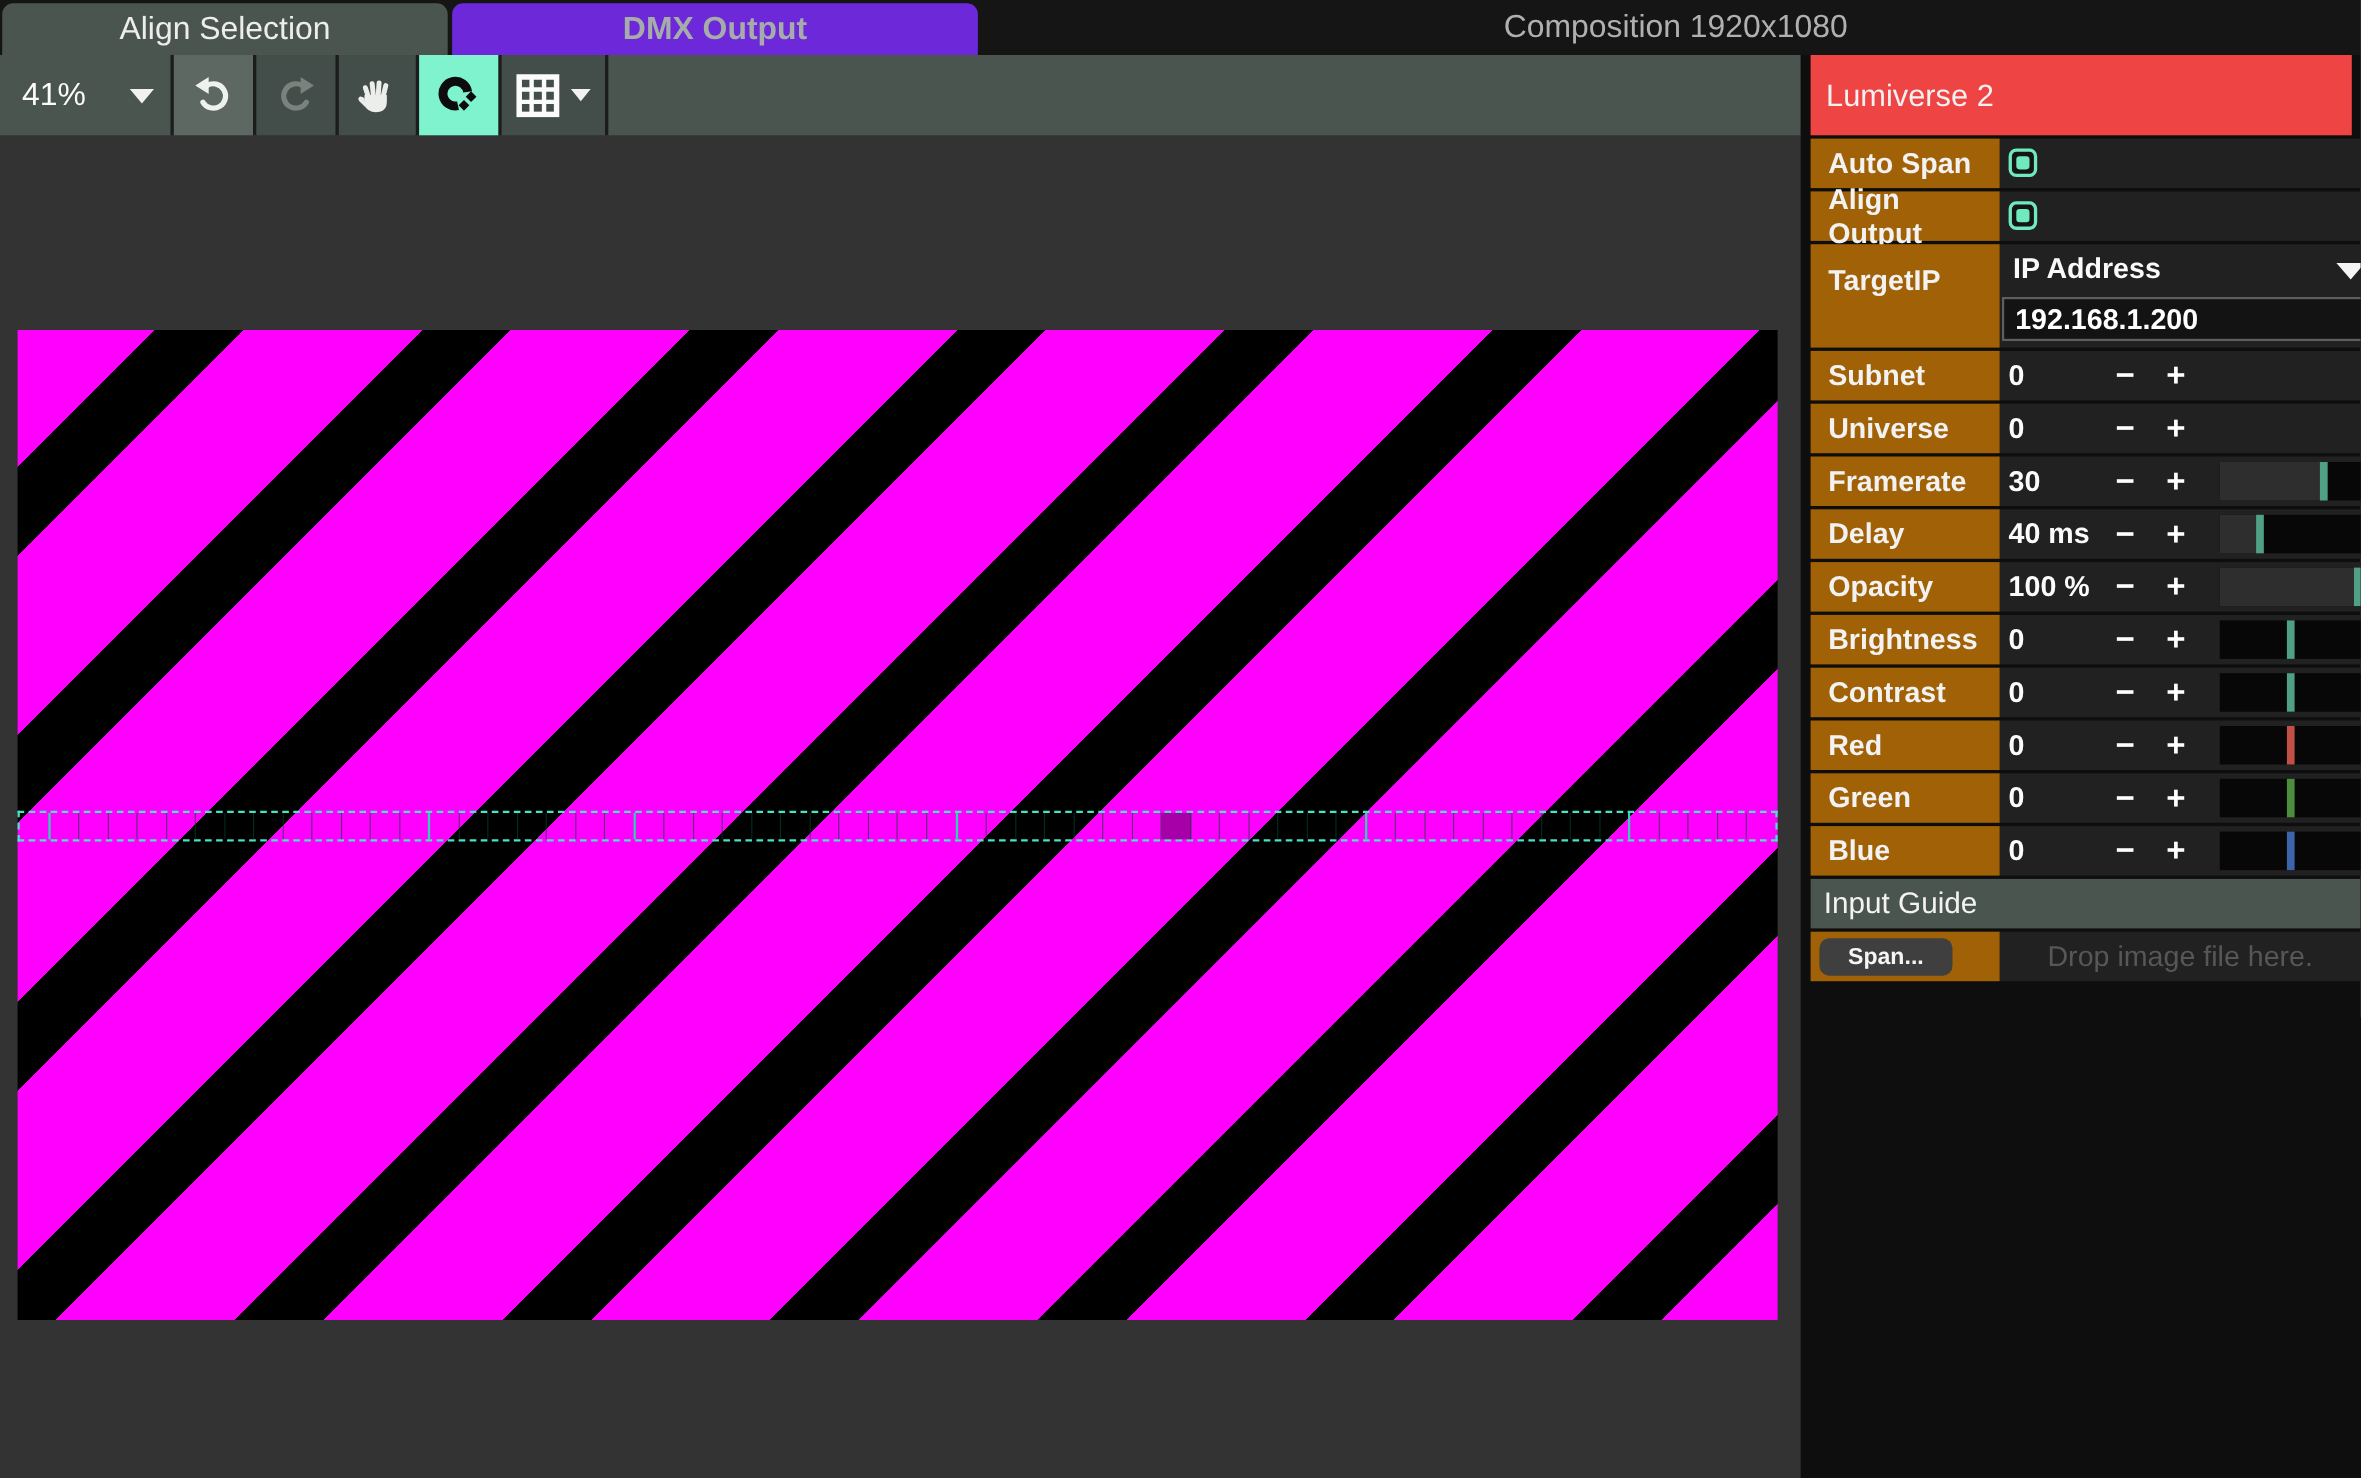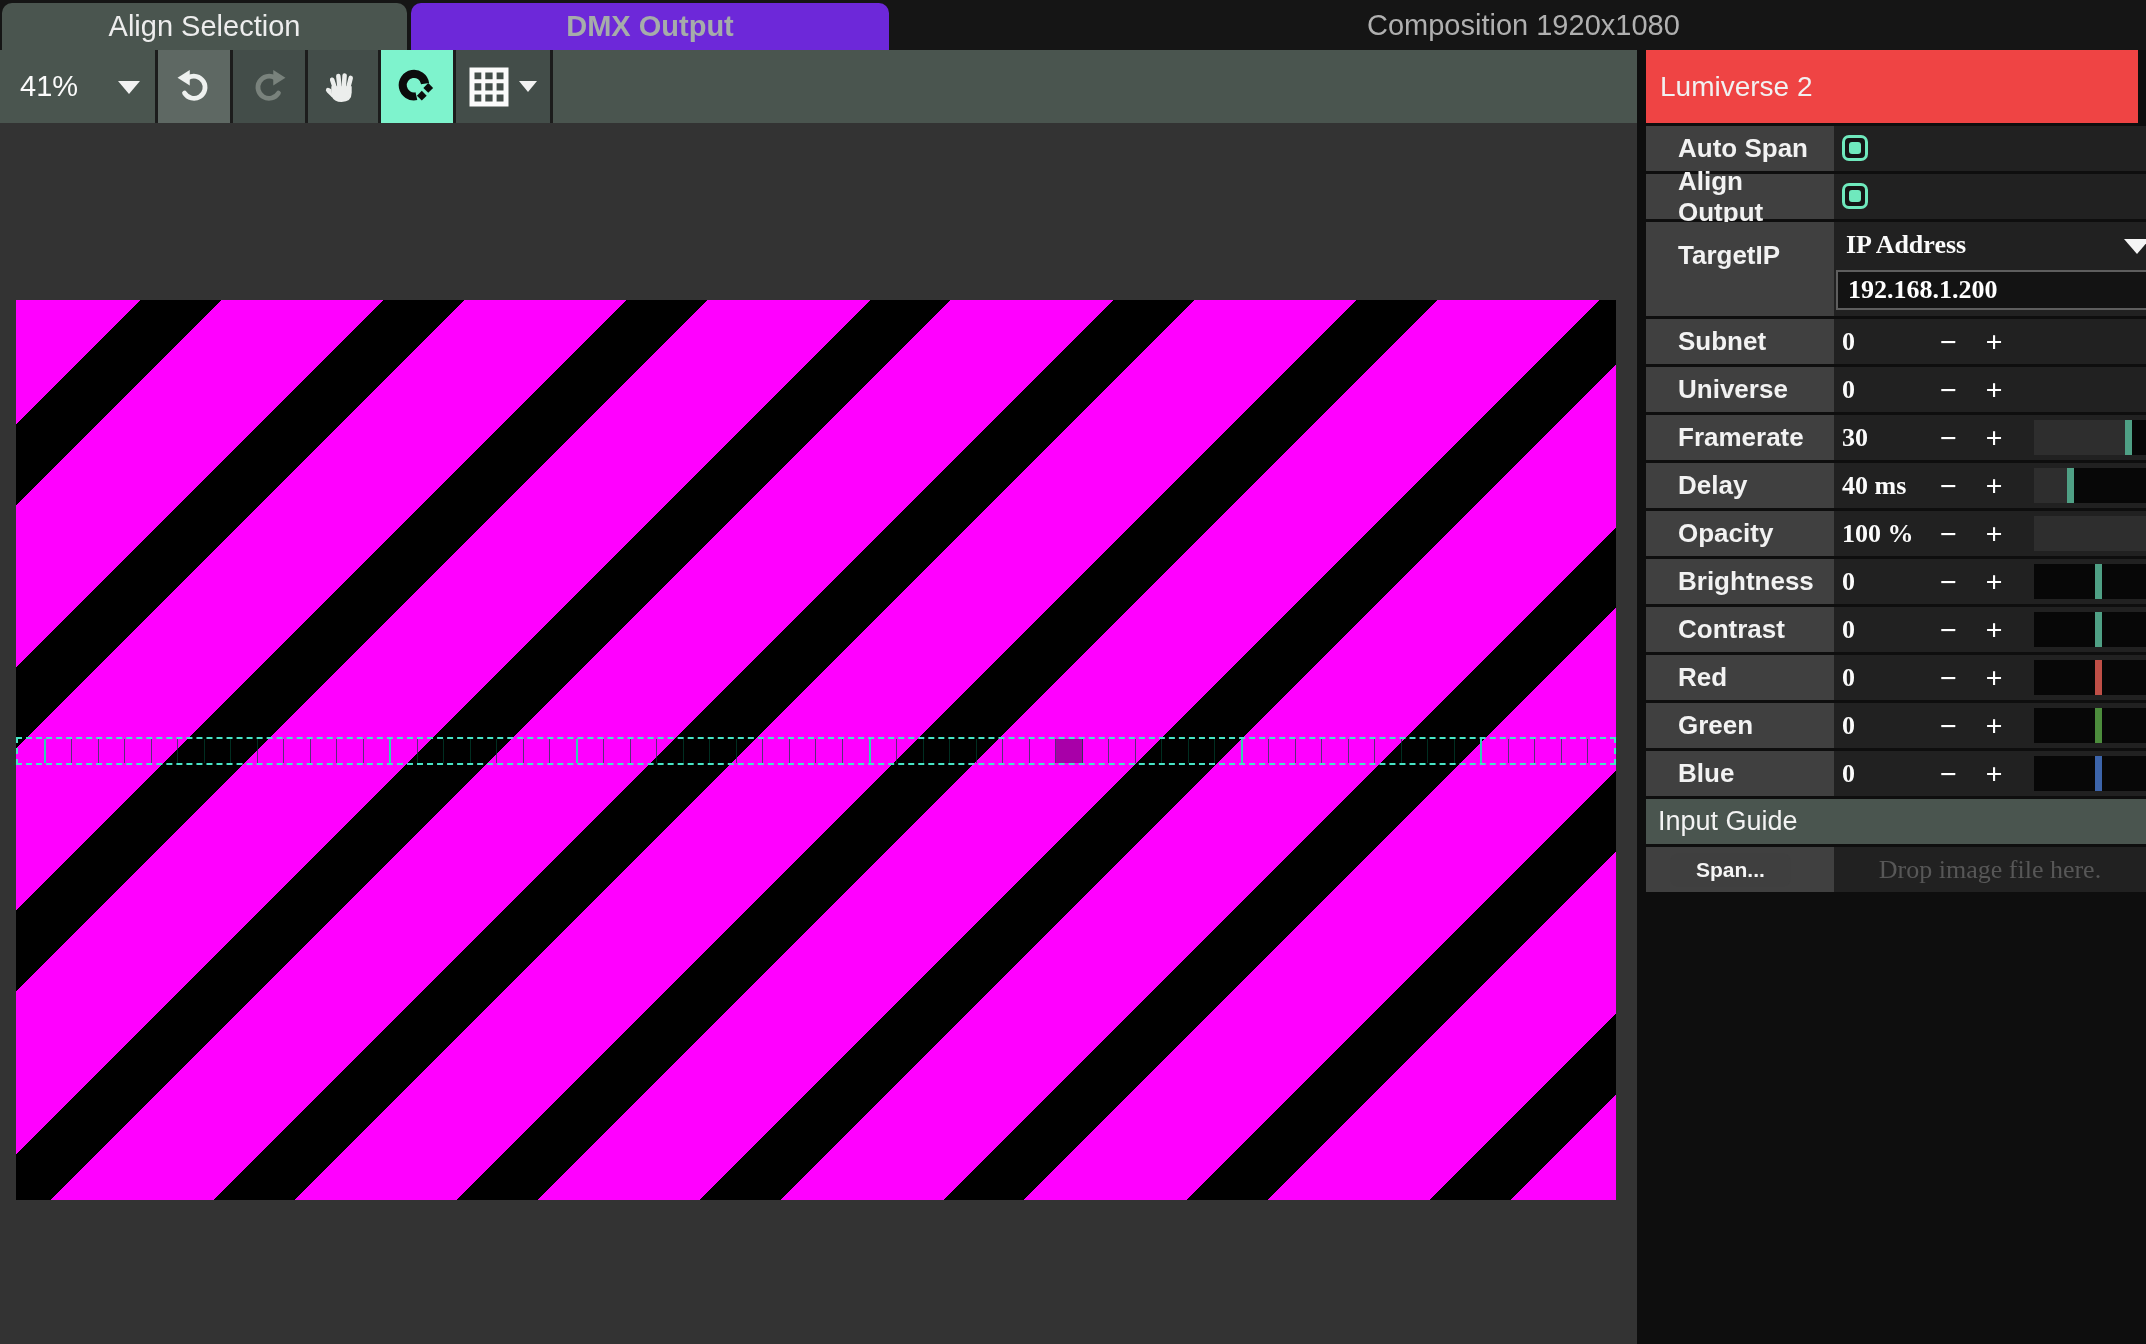--- a/index.html
+++ b/index.html
@@ -44,24 +44,24 @@
   .fcell.bright{border-right:2px solid #2fd3b2;}
   .fcell.selected{background:rgba(0,0,0,0.34);}
 
   
   .rightregion{position:absolute;left:1637px;top:50px;width:509px;height:1294px;background:#0e0e0e;}
   .panelheader{position:absolute;left:9px;top:0;width:492px;height:73px;background:#ef4444;
                display:flex;align-items:center;}
   .panelheader span{margin-left:14px;font-size:28px;color:#f1f1f1;}
   .rows{position:absolute;left:9px;top:76px;width:500px;}
   .prow{display:flex;margin-bottom:3px;}
-  .prow .lbl{width:172px;background:#404040;flex:none;display:flex;align-items:center;
-             font-size:26px;font-weight:700;color:#f2f2f2;padding-left:16px;}
+  .prow .lbl{width:172px;background:#a16207;flex:none;display:flex;align-items:center;
+             font-size:26px;font-weight:700;color:#f2f2f2;}
   .prow .lbl span{margin-left:16px;}
-  .prow .val{flex:1;background:#212121;position:relative;font-family:Liberation Serif, serif;}
+  .prow .val{flex:1;background:#212121;position:relative;}
   .h45{height:45px;}
   .h94{height:94px;}
   .h94 .lbl{align-items:flex-start;}
   .h94 .lbl span{margin-top:18px;}
 
   .chk{position:absolute;left:8px;top:9px;width:20px;height:20px;border-radius:7px;
        border:3px solid #6fe9bd;background:#151515;}
   .chk::after{content:"";position:absolute;left:4px;top:4px;right:4px;bottom:4px;
               border-radius:3px;background:#6fe9bd;}
 

